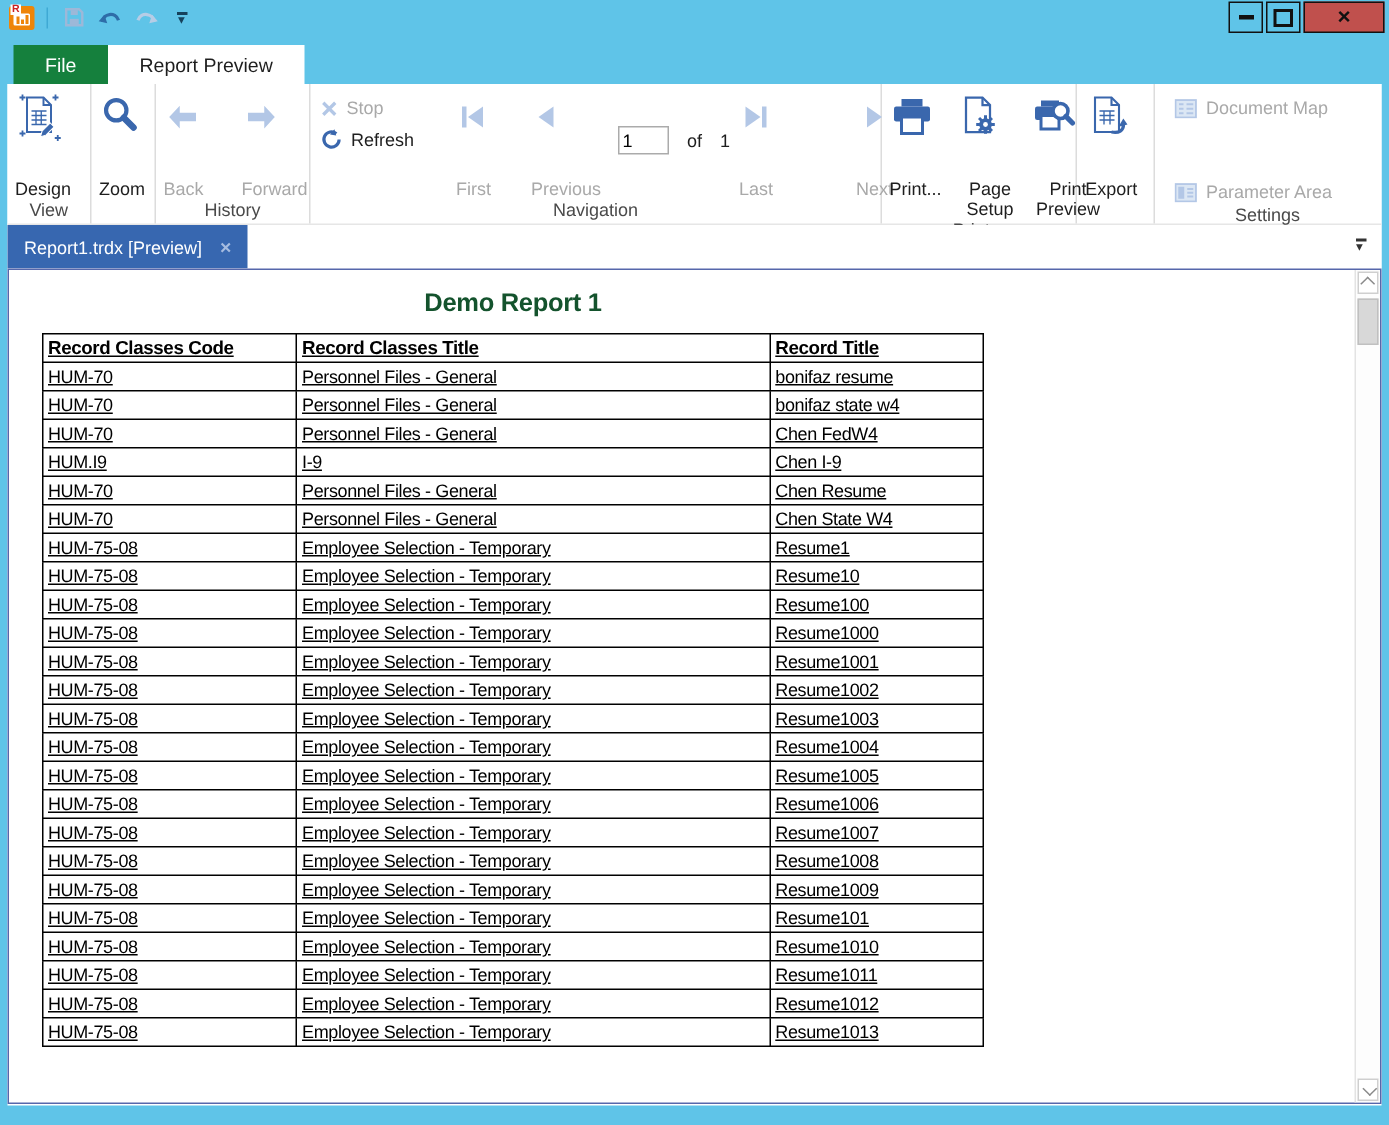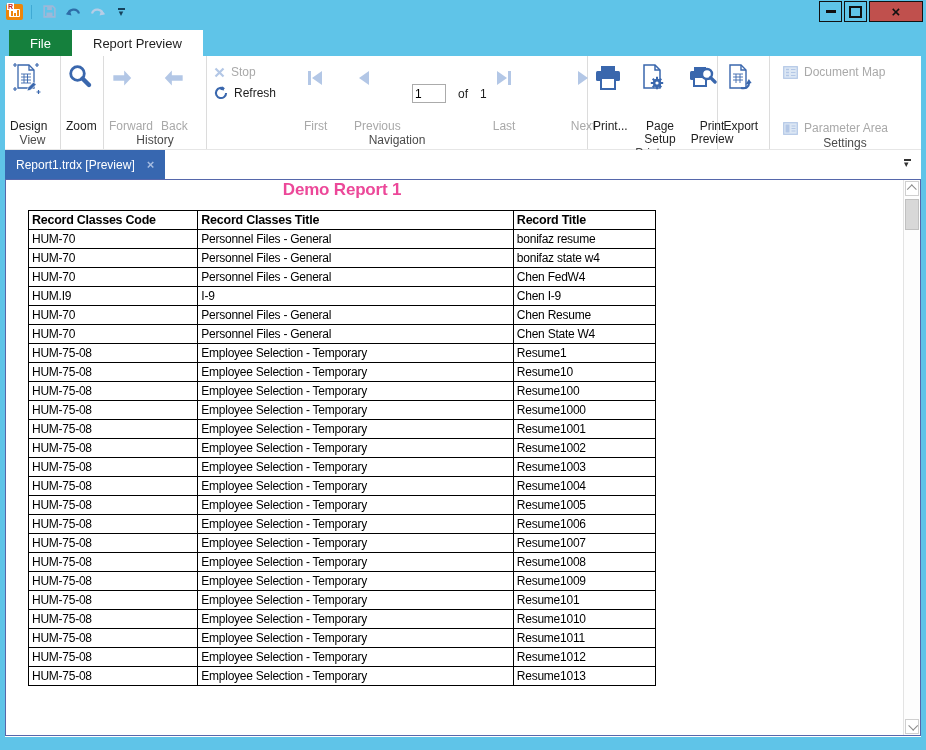--- a/index.html
+++ b/index.html
@@ -52,22 +52,22 @@
   
   .doctabs{height:29px;display:flex;position:relative;background:#fff;}
   .doctab{background:#3767b0;color:#fff;font-size:12px;display:flex;align-items:center;padding:0 11px;gap:12px;}
   .doctab .x{color:#a6bce0;font-size:13px;font-weight:bold;line-height:1;}
   .tab-overflow{position:absolute;right:10px;top:9px;}
   .tab-overflow .bar{border-top:2px solid #333;width:7px;}
   .tab-overflow .tri{color:#333;font-size:9px;line-height:6px;}
   
   .content{position:relative;height:557px;border:1px solid #5667ab;box-sizing:border-box;background:#fff;overflow:hidden;}
   .page{position:absolute;left:0;top:0;right:17px;bottom:0;overflow:hidden;}
-  .report-title{width:628px;margin:0 0 10px 22px;text-align:center;font-size:17px;font-weight:bold;color:#ec4899;letter-spacing:-0.2px;}
-  table.report{border-collapse:collapse;margin-left:22px;table-layout:fixed;width:628px;}
+  .report-title{width:628px;margin:12px 0 10px 22px;text-align:center;font-size:17px;font-weight:bold;color:#14532d;letter-spacing:-0.2px;}
+  table.report{border-collapse:collapse;margin-left:22px;table-layout:fixed;width:628px;text-decoration:underline;}
   table.report th,table.report td{border:1px solid #000;height:18px;padding:0 2px 0 3px;font-size:12px;letter-spacing:-0.25px;color:#000;text-align:left;overflow:hidden;white-space:nowrap;}
   table.report th{font-weight:bold;font-size:12.5px;}
   .c1{width:168px;}.c2{width:313px;}.c3{width:141px;}
   
   .vscroll{position:absolute;top:0;right:0;bottom:0;width:17px;border-left:1px solid #e3e3e3;background:#fdfdfd;box-sizing:border-box;}
   .sbtn{position:absolute;left:1px;right:1px;height:15px;border:1px solid #cfcfcf;background:#fff;display:flex;align-items:center;justify-content:center;box-sizing:border-box;}
   .sbtn.up{top:1px;} .sbtn.down{bottom:1px;}
   .chev{width:6px;height:6px;border-left:1.5px solid #8a8a8a;border-top:1.5px solid #8a8a8a;}
   .chev.up{transform:rotate(45deg) translateY(1px);}
   .chev.down{transform:rotate(225deg) translateY(1px);}
@@ -170,32 +170,32 @@
         </div>
       </div>
       <div class="glabel">Zoom</div>
     </div>
 
     <div class="group" style="width:103px;">
       <div class="gcontent" style="justify-content:center;gap:8px;">
         <div class="bigbtn disabled">
           <span class="bicon">
             <svg width="26" height="26" viewBox="0 0 24 24">
+                <path d="M10 5 3.5 12 10 19v-4.4h10v-5.2H10z" fill="#b3c7e6"></path>
+              </svg>
+          </span>
+          <span class="blabel">Back</span>
+        </div>
+        <div class="bigbtn disabled">
+          <span class="bicon">
+            <svg width="26" height="26" viewBox="0 0 24 24">
                 <path d="M14 5 20.5 12 14 19v-4.4H4v-5.2h10z" fill="#b3c7e6"></path>
               </svg>
           </span>
           <span class="blabel">Forward</span>
-        </div>
-        <div class="bigbtn disabled">
-          <span class="bicon">
-            <svg width="26" height="26" viewBox="0 0 24 24">
-                <path d="M10 5 3.5 12 10 19v-4.4h10v-5.2H10z" fill="#b3c7e6"></path>
-              </svg>
-          </span>
-          <span class="blabel">Back</span>
         </div>
       </div>
       <div class="glabel">History</div>
     </div>
 
     <div class="group" style="width:381px;">
       <div class="gcontent">
         <div class="smallstack">
           <div class="smallbtn disabled">
             <svg width="11" height="11" viewBox="0 0 11 11">

